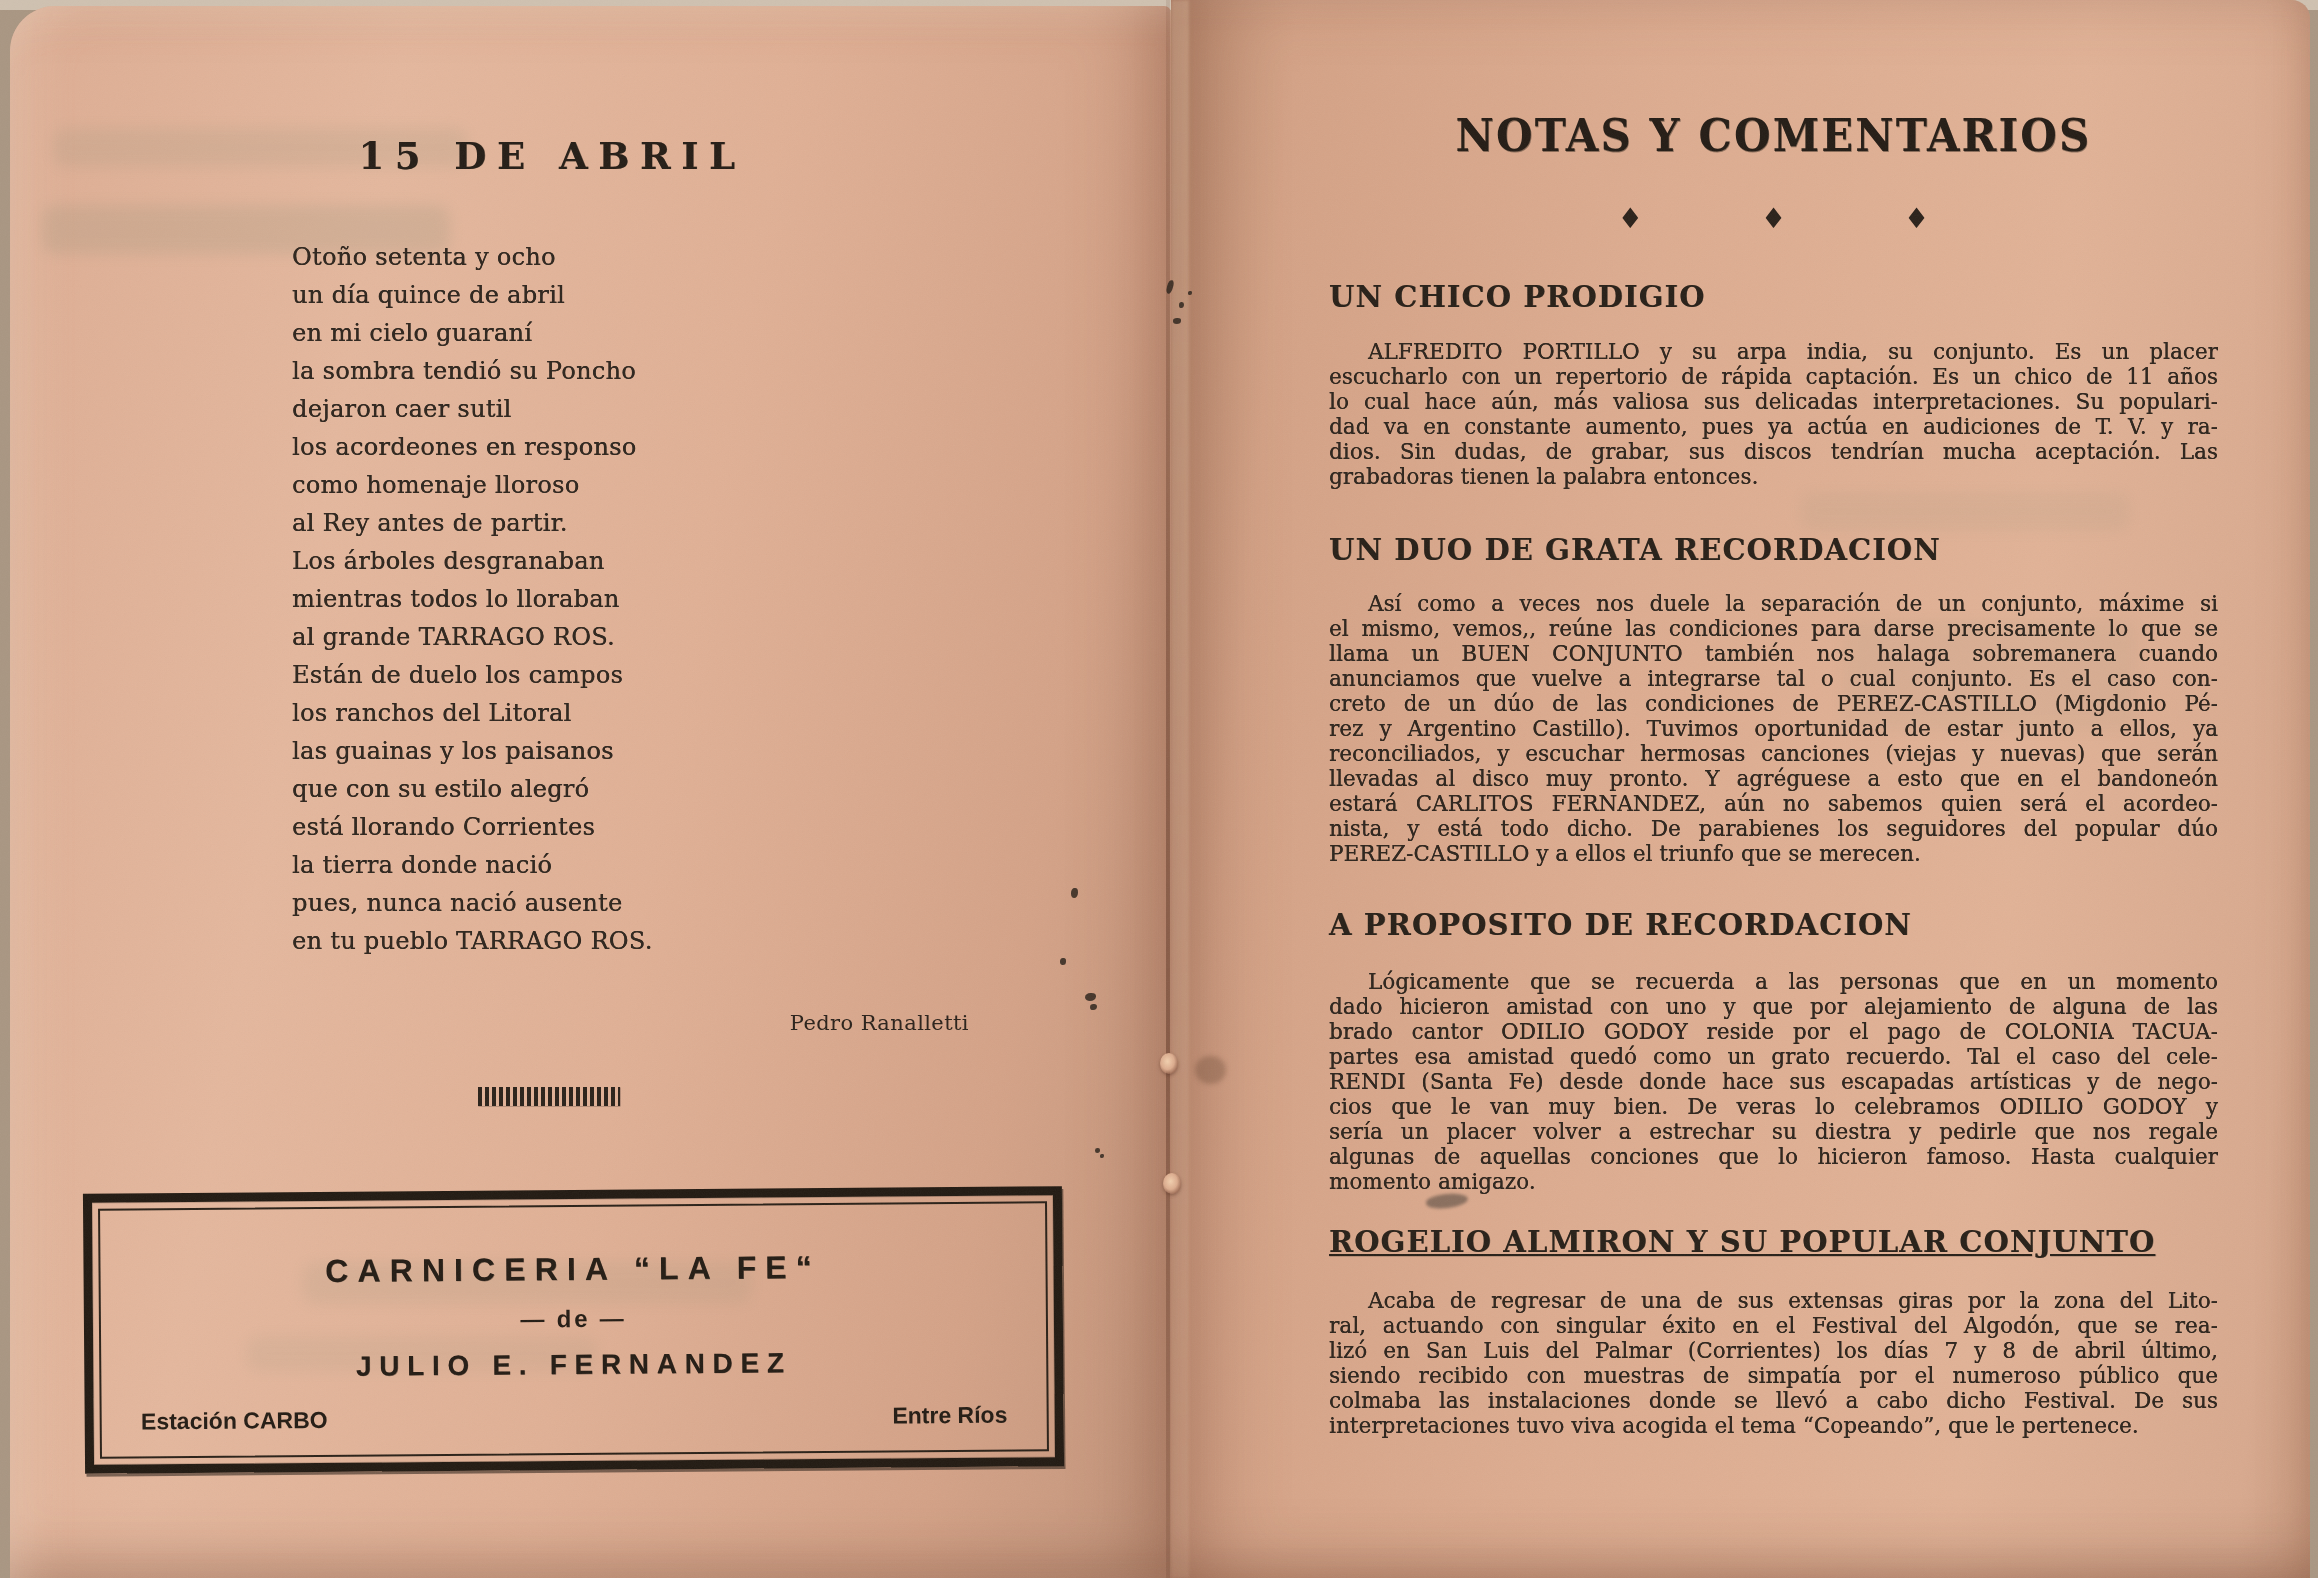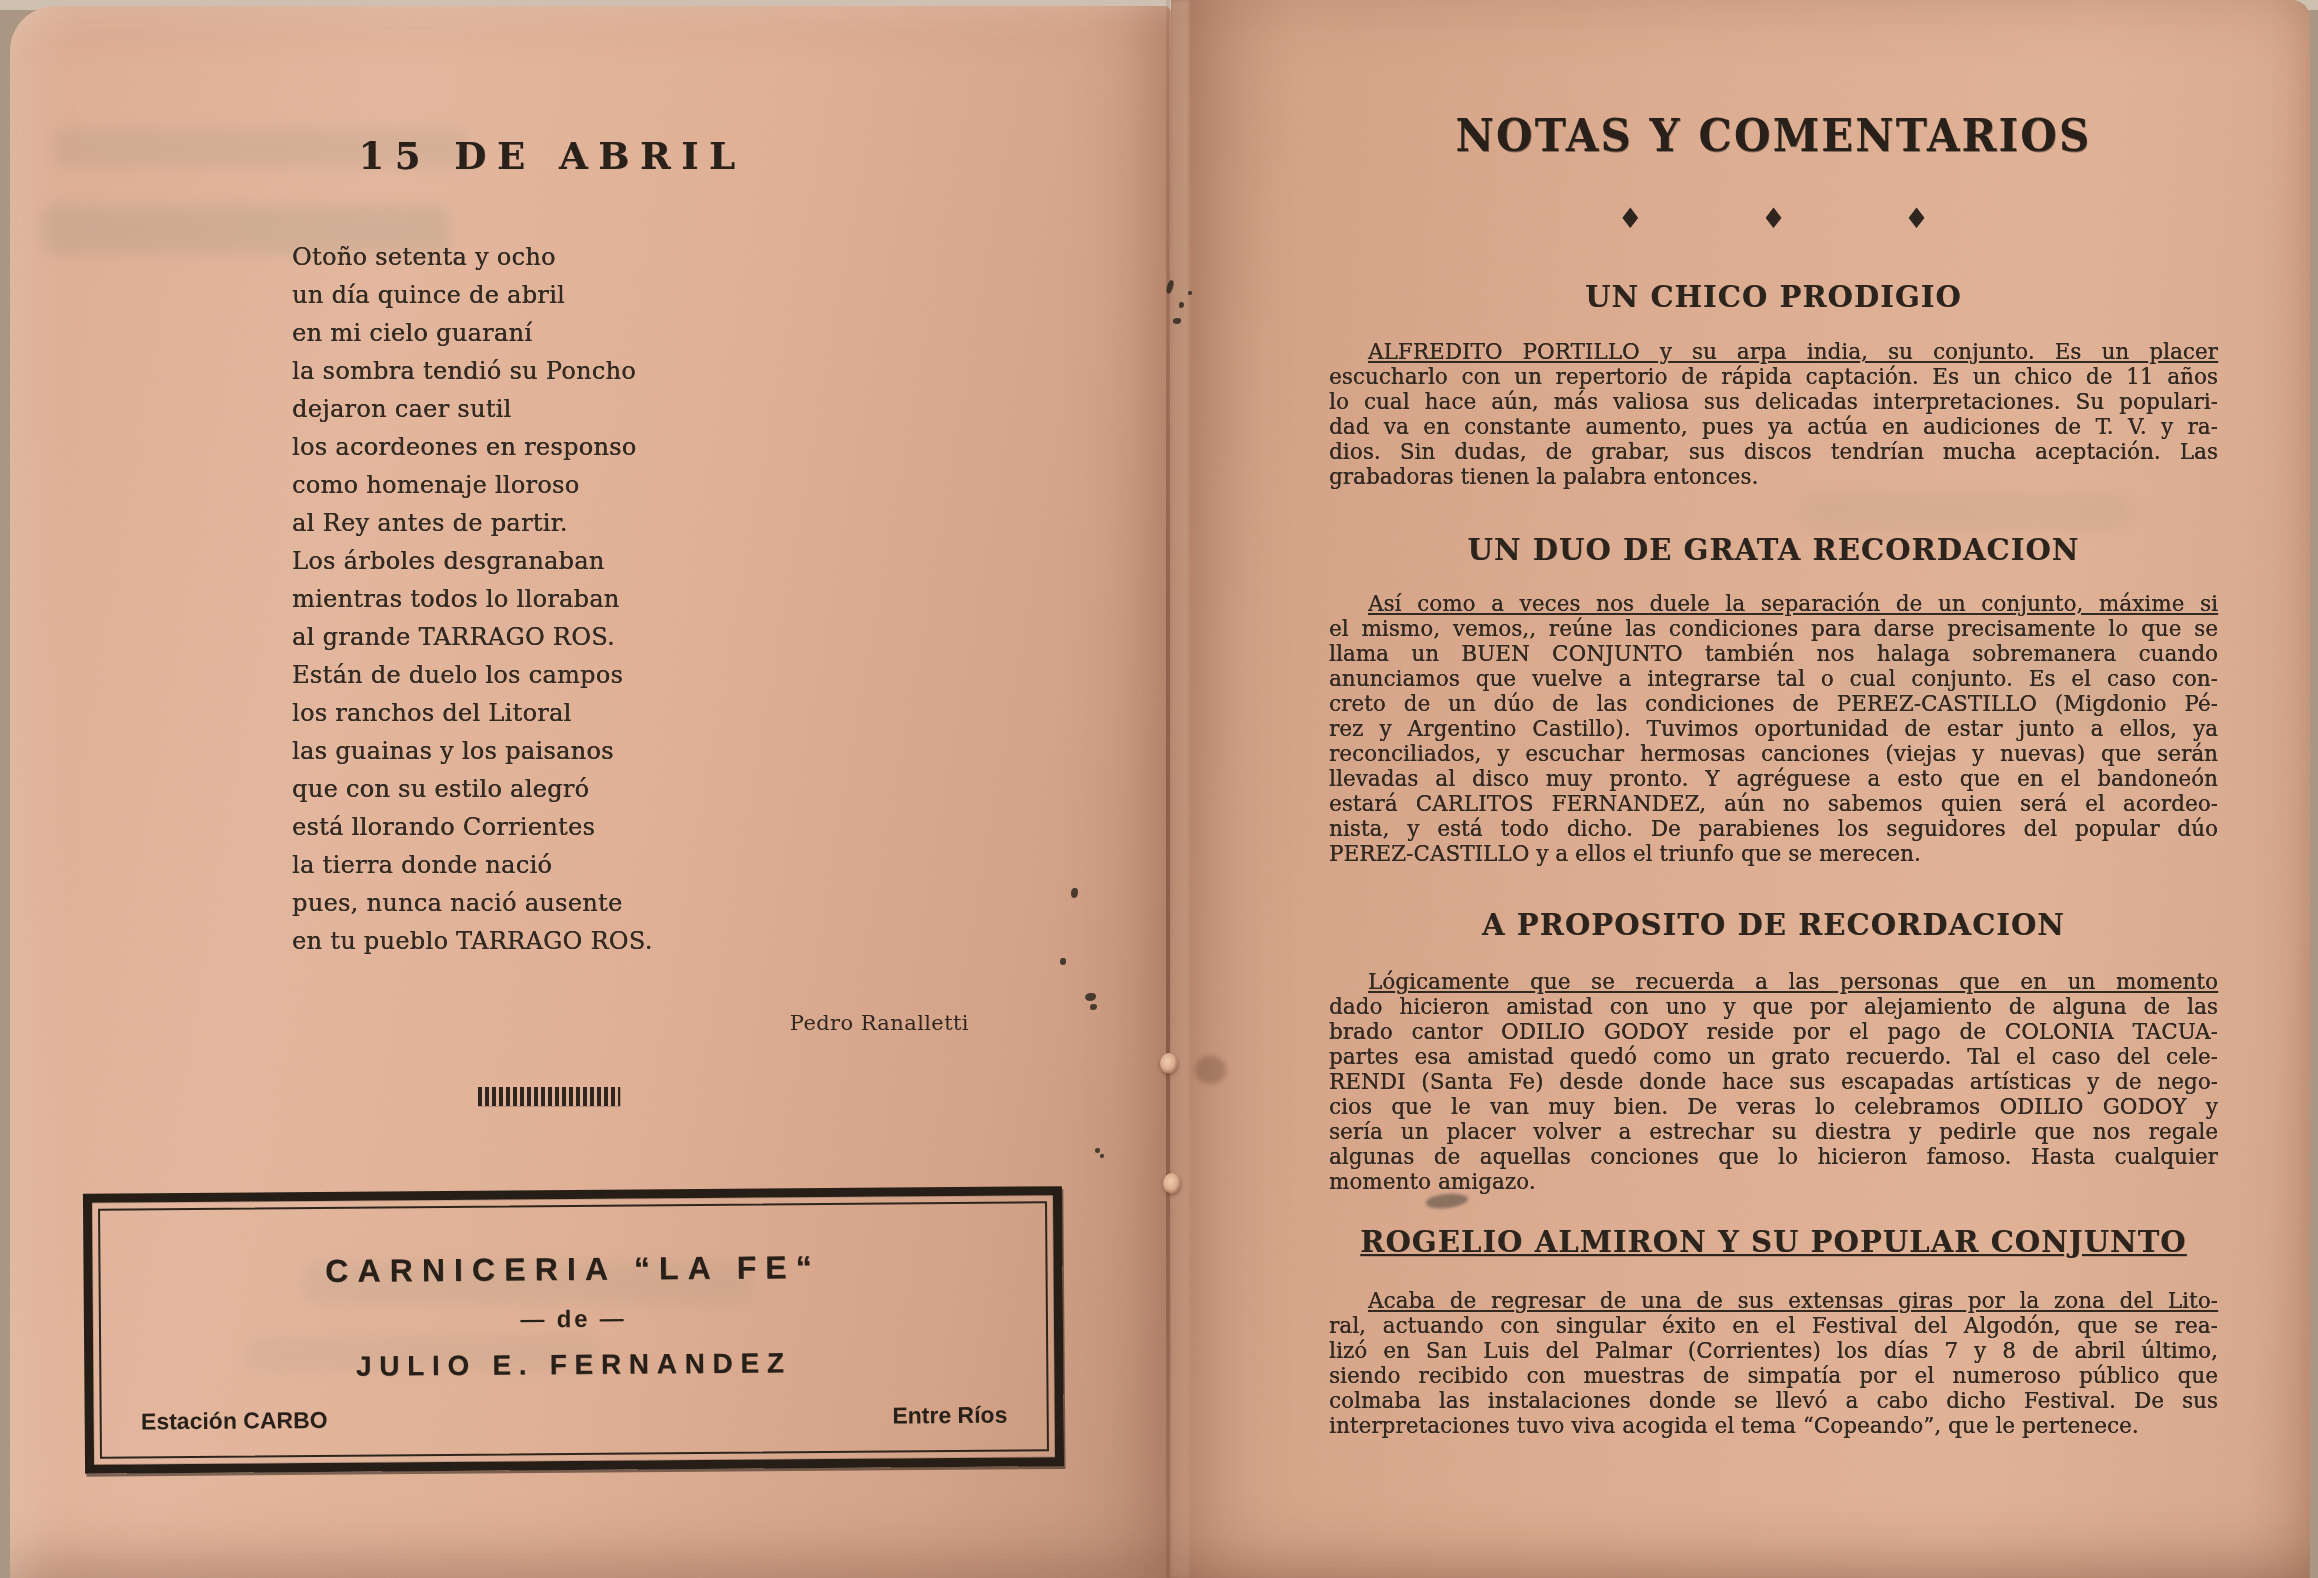--- a/index.html
+++ b/index.html
@@ -81,32 +81,32 @@
     position:absolute;left:1329px;top:111px;width:889px;text-align:center;
     font-size:42px;font-weight:bold;letter-spacing:2.1px;color:#241c15;
     transform:scaleY(1.06);text-shadow:0.6px 0.6px 0 rgba(36,28,20,.45);white-space:nowrap;
   }
   #diamonds{
     position:absolute;left:1329px;top:202px;width:889px;
     display:flex;justify-content:center;gap:118px;
     font-size:28px;color:#2a211a;
   }
   .sec-h{
-    position:absolute;left:1329px;width:889px;text-align:center;
+    position:absolute;left:1329px;width:889px;
     font-size:29px;font-weight:bold;letter-spacing:1.1px;color:#282018;
     text-shadow:0.4px 0.4px 0 rgba(36,28,20,.45);white-space:nowrap;
   }
   .para{position:absolute;left:1329px;width:889px;color:#2e251d;}
   .bl{
     font-size:21.4px;line-height:25px;letter-spacing:0.1px;
     text-align:justify;text-align-last:justify;
     text-shadow:0.2px 0 0 currentColor;
   }
   .bl.last{text-align-last:left;}
-  .bl.ind{text-indent:39px;text-decoration:underline;}
+  .bl.ind{text-indent:39px;}
   
   .ghost{position:absolute;background:#6e7f66;opacity:.11;filter:blur(7px);border-radius:14px;}
   .speck{position:absolute;background:#2e241c;border-radius:50% 40% 55% 45%;opacity:.85;}
   .smudge{position:absolute;background:#4a4038;opacity:.55;filter:blur(1.4px);
           border-radius:45% 55% 50% 50%;}
   .stitch{position:absolute;width:18.3px;height:21px;border-radius:50%;
     background:radial-gradient(ellipse at 42% 40%, #f1cfae 0%, #dcac8e 45%, rgba(118,68,48,.55) 78%, rgba(118,68,48,0) 100%);
     box-shadow:0 1.4px 3.5px rgba(80,45,30,.45);}
   .gutter-smudge{position:absolute;background:rgba(92,62,42,.32);filter:blur(2.8px);border-radius:50%;}
   

